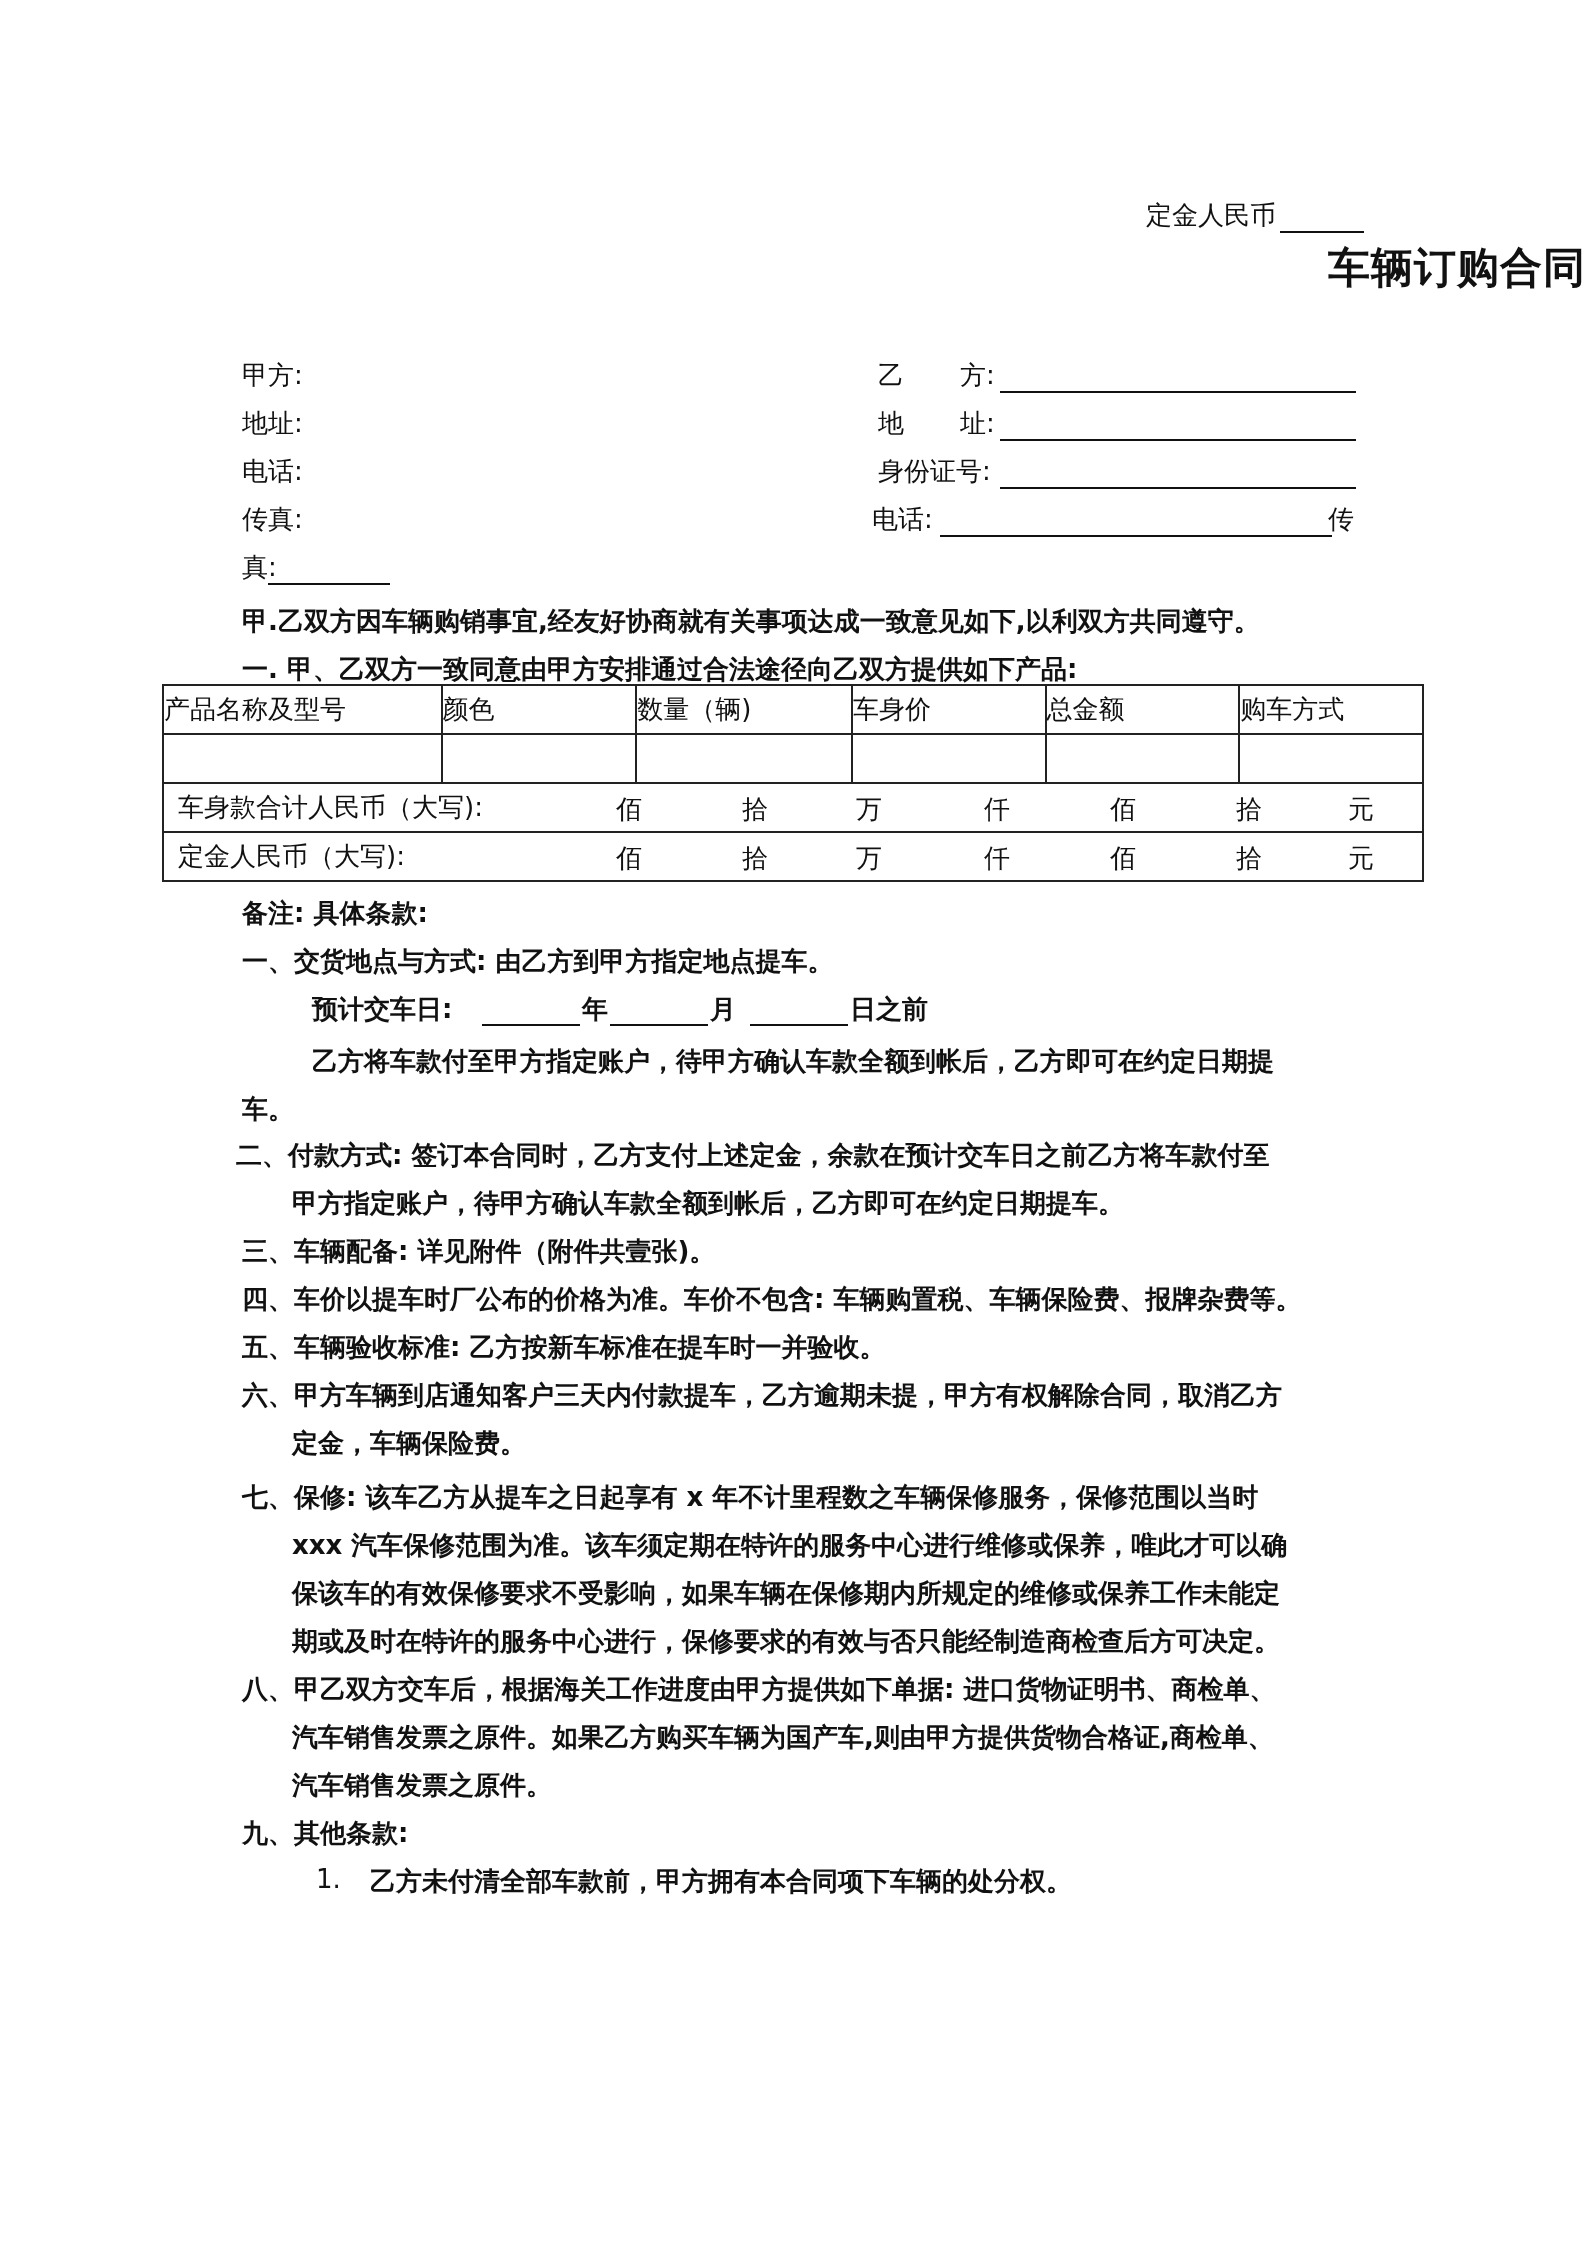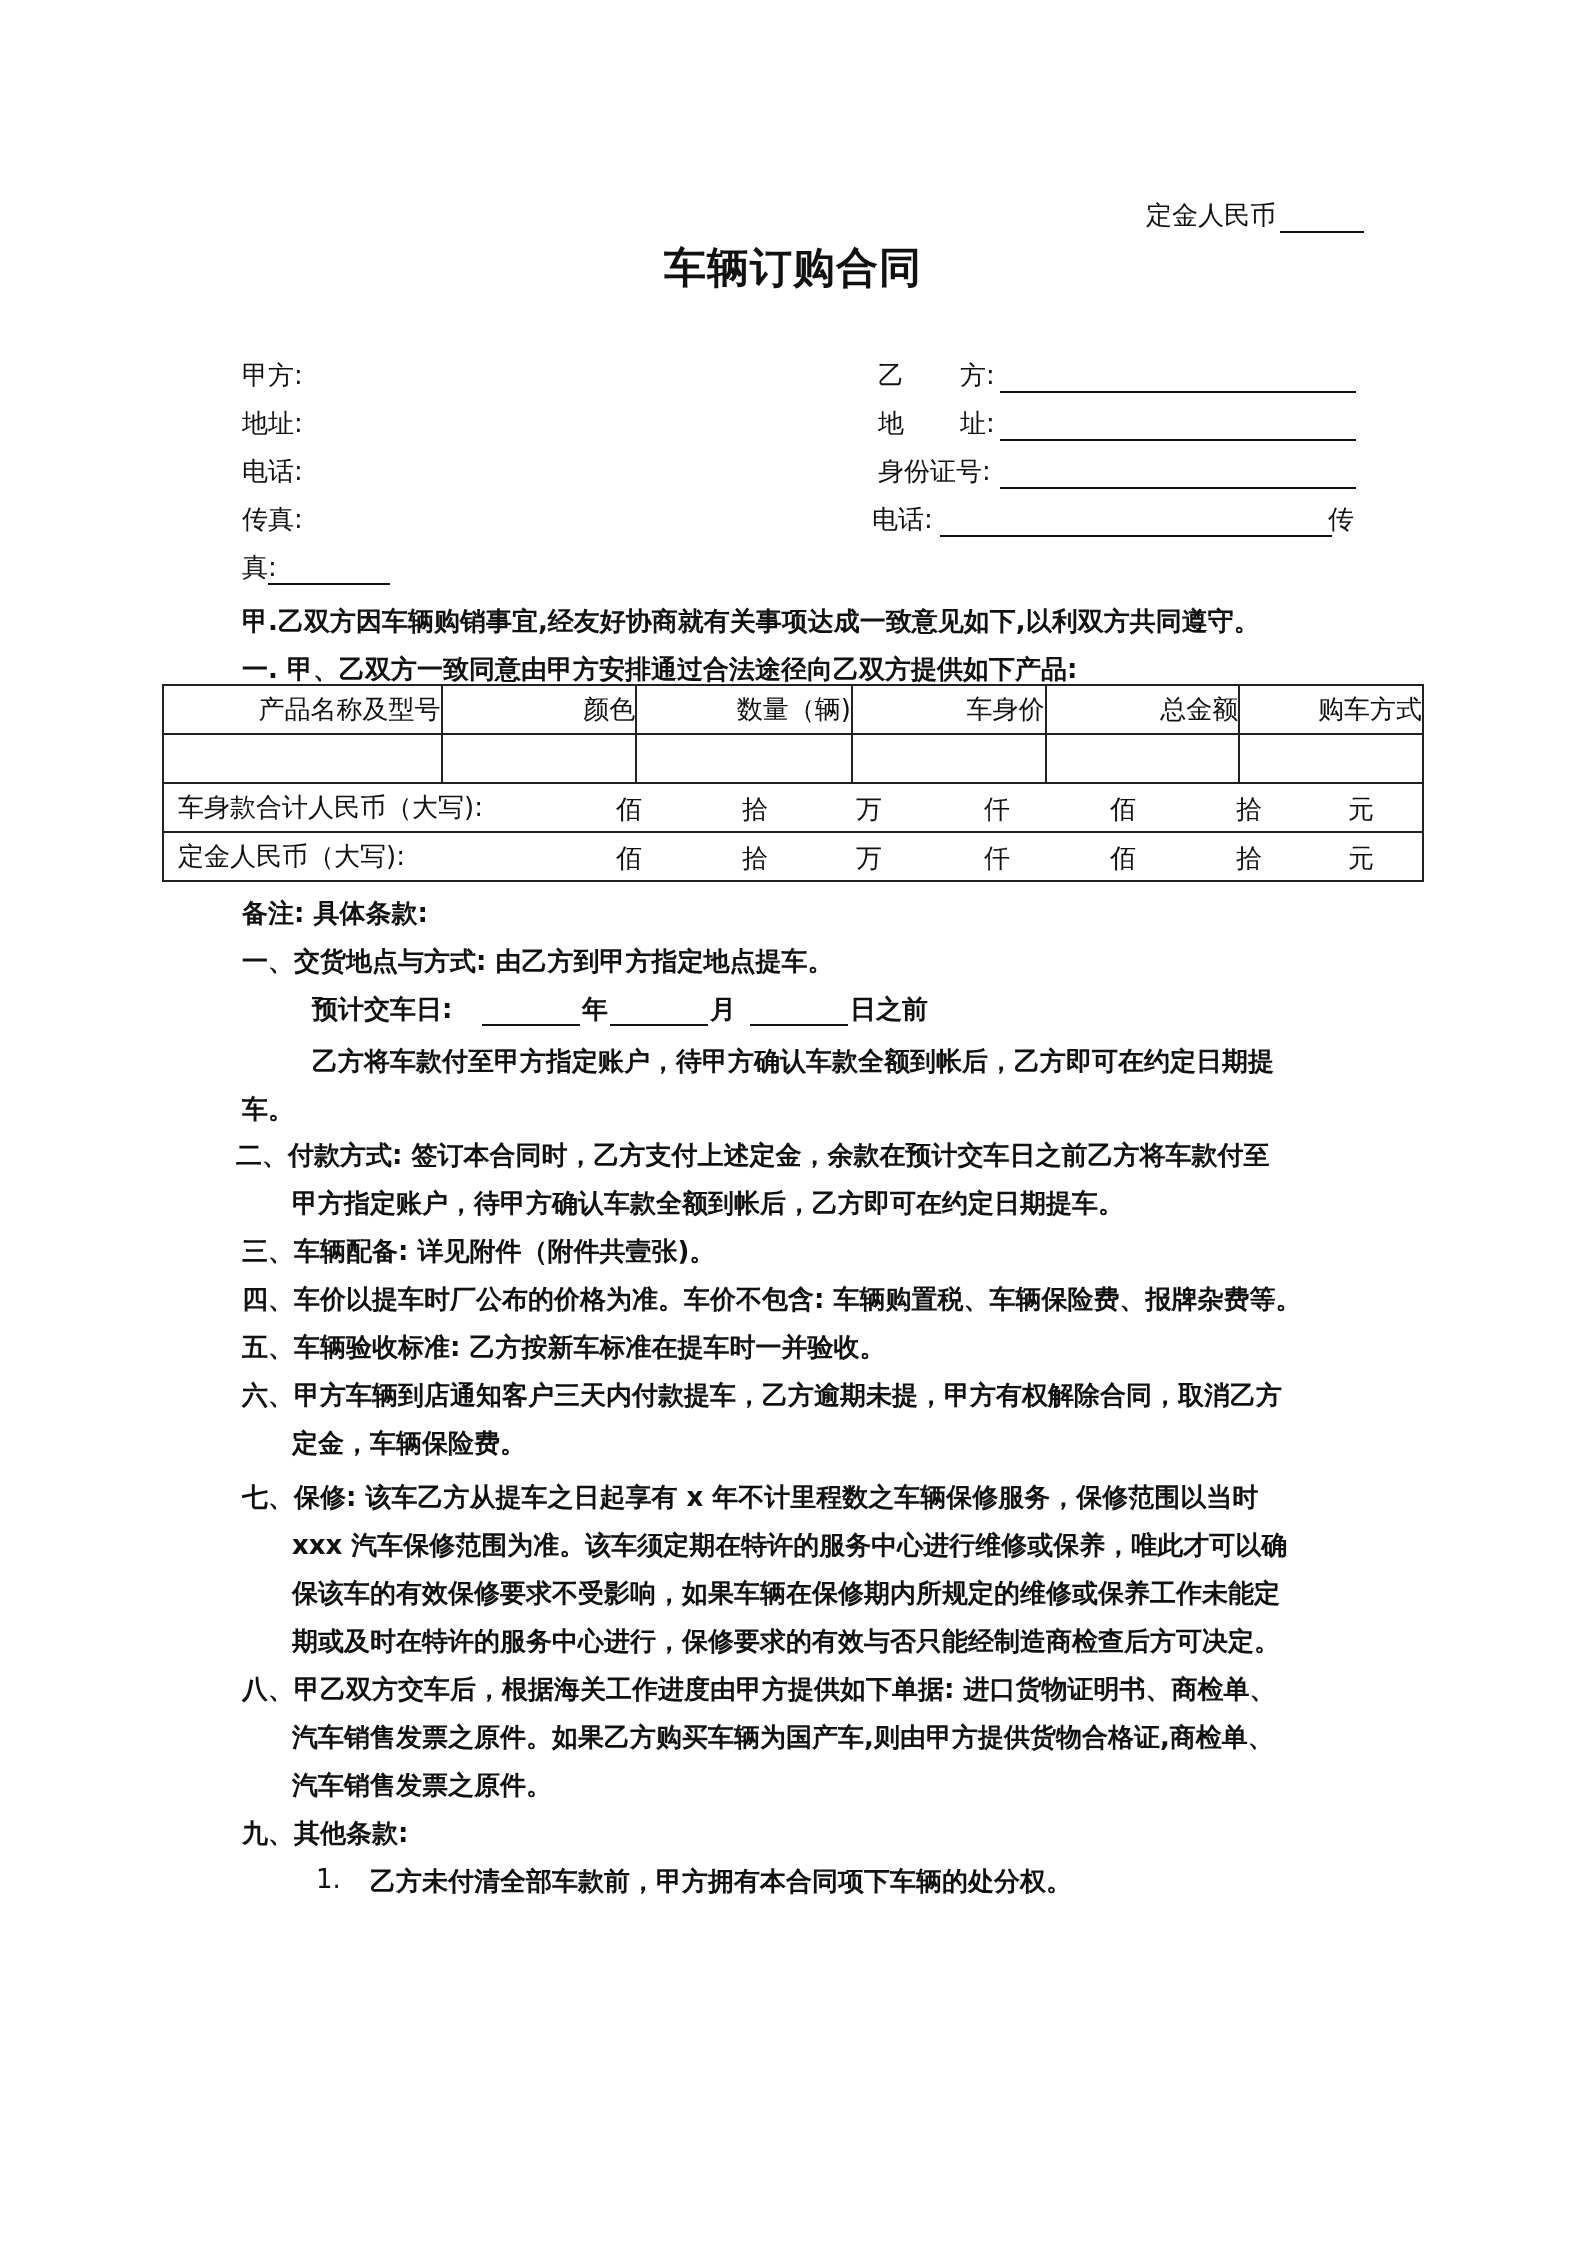--- a/index.html
+++ b/index.html
@@ -2,28 +2,28 @@
 <html><head>
 <meta charset="utf-8">
 <style>
   html, body { margin: 0; padding: 0; background: #ffffff; }
   body { width: 1586px; height: 2244px; position: relative; overflow: hidden;
          font-family: "DejaVu Sans", "Liberation Sans", sans-serif; color: #111111; }
   .abs { position: absolute; white-space: nowrap; }
   .line { display: inline-block; border-bottom: 2px solid #111; vertical-align: bottom; }
   #contract-no { left: 1146px; top: 198px; font-size: 26px; }
   #contract-no .line { width: 84px; height: 28px; margin-left: 4px; }
-  #title { left: 0; width: 1586px; top: 240px; text-align: center; font-size: 42px; font-weight: bold; letter-spacing: 1px; }
+  #title { left: 0; width: 1586px; top: 240px; text-align: right; font-size: 42px; font-weight: bold; letter-spacing: 1px; }
 
   .party { font-size: 26px; font-weight: normal; }
   .party-a { left: 242px; }
   .fillline { position: absolute; border-bottom: 2px solid #111; height: 0; }
 
   table#products { position: absolute; left: 162px; top: 684px; width: 1262px; border-collapse: collapse; font-size: 26px; }
-  #products td { border: 2px solid #222; height: 47px; padding: 0; text-align: right; }
+  #products td { border: 2px solid #222; height: 47px; padding: 0; text-align: left; }
   #products .sum-row td { text-align: left; padding-left: 14px; position: relative; }
   .unit { position: absolute; top: 8px; }
 
   .para { font-size: 26px; font-weight: bold; }
   .plain { font-weight: normal; }
 </style>
 </head>
 <body>
 
 <div id="contract-no" class="abs">

